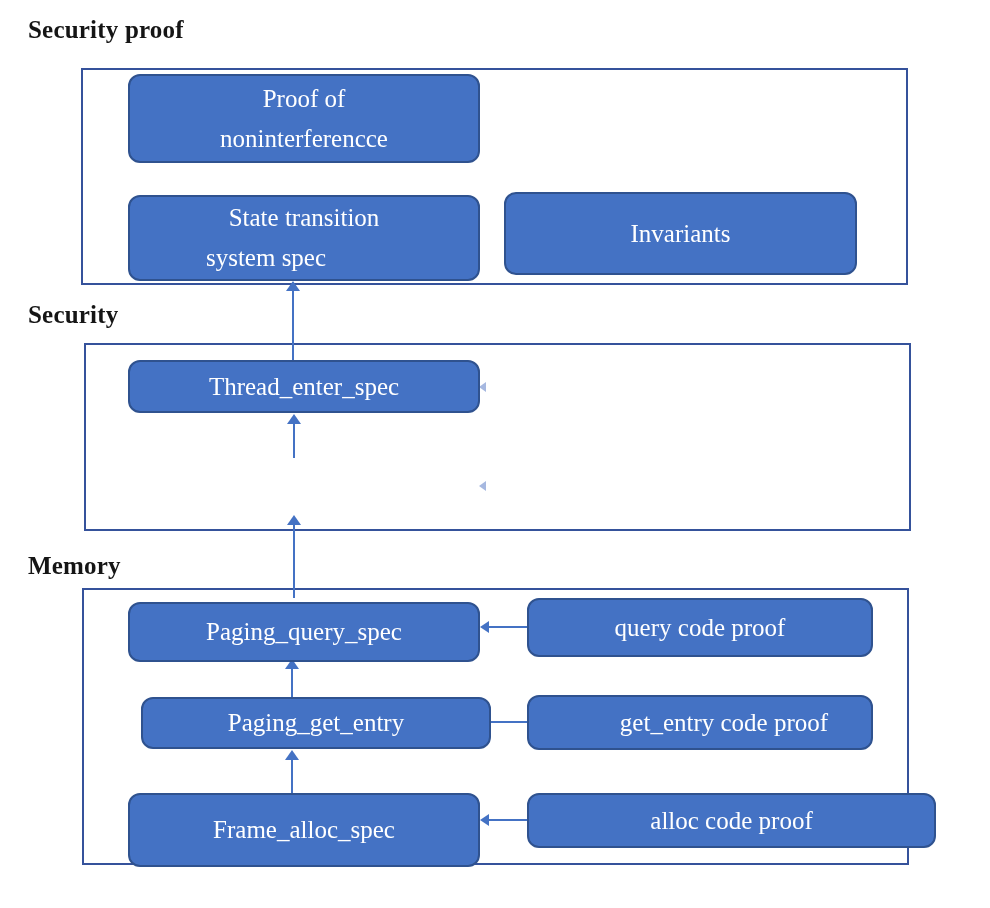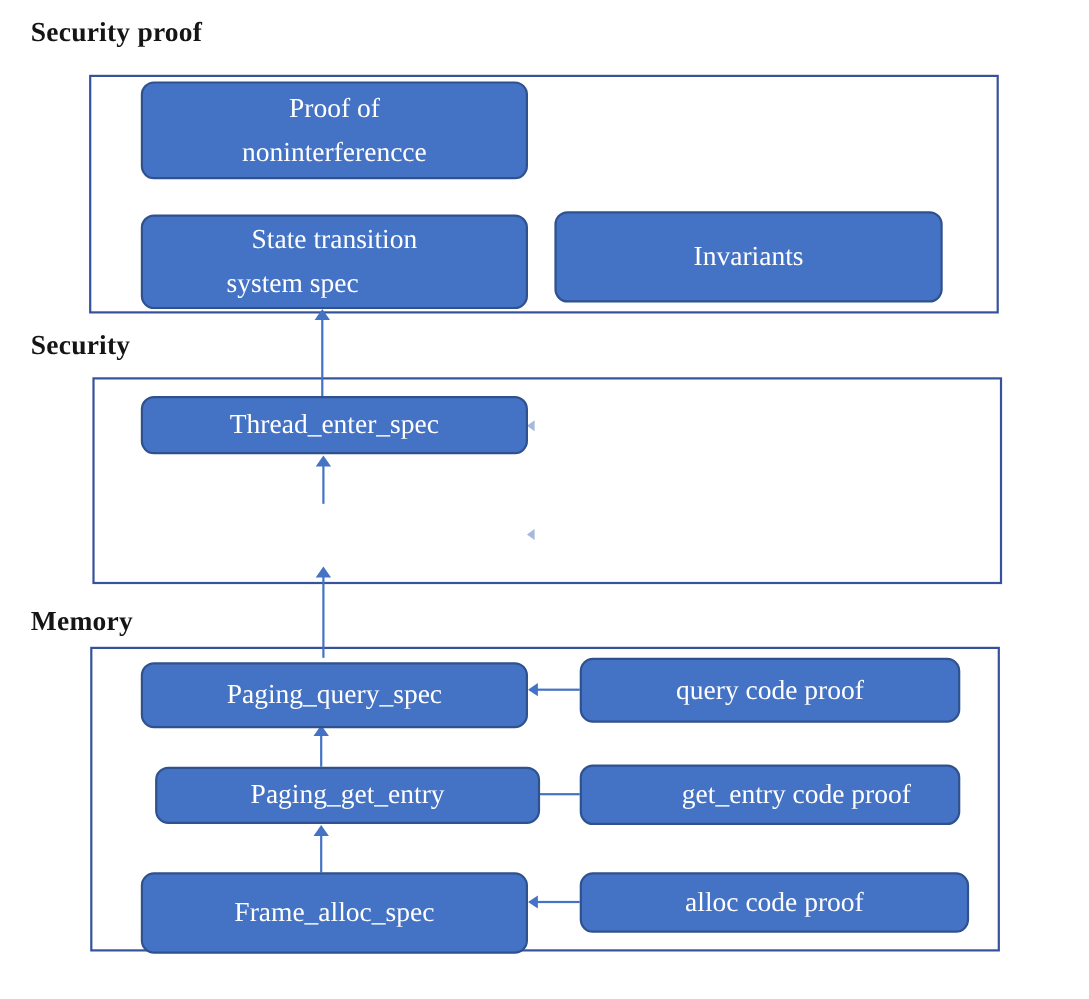--- a/index.html
+++ b/index.html
@@ -147,17 +147,17 @@
   </div>
   <div class="node" style="left:128px; top:793px; width:352px; height:74px;">
     <span>Frame_alloc_spec</span>
   </div>
   <div class="node" style="left:527px; top:598px; width:346px; height:59px;">
     <span>query code proof</span>
   </div>
   <div class="node" style="left:527px; top:695px; width:346px; height:55px;padding-left:48px;">
     <span>get_entry code proof</span>
   </div>
-  <div class="node" style="left:527px; top:793px; width:354px; height:55px;">
+  <div class="node" style="left:527px; top:793px; width:409px; height:55px;">
     <span>alloc code proof</span>
   </div>
 
 </div>
 
 </body></html>

